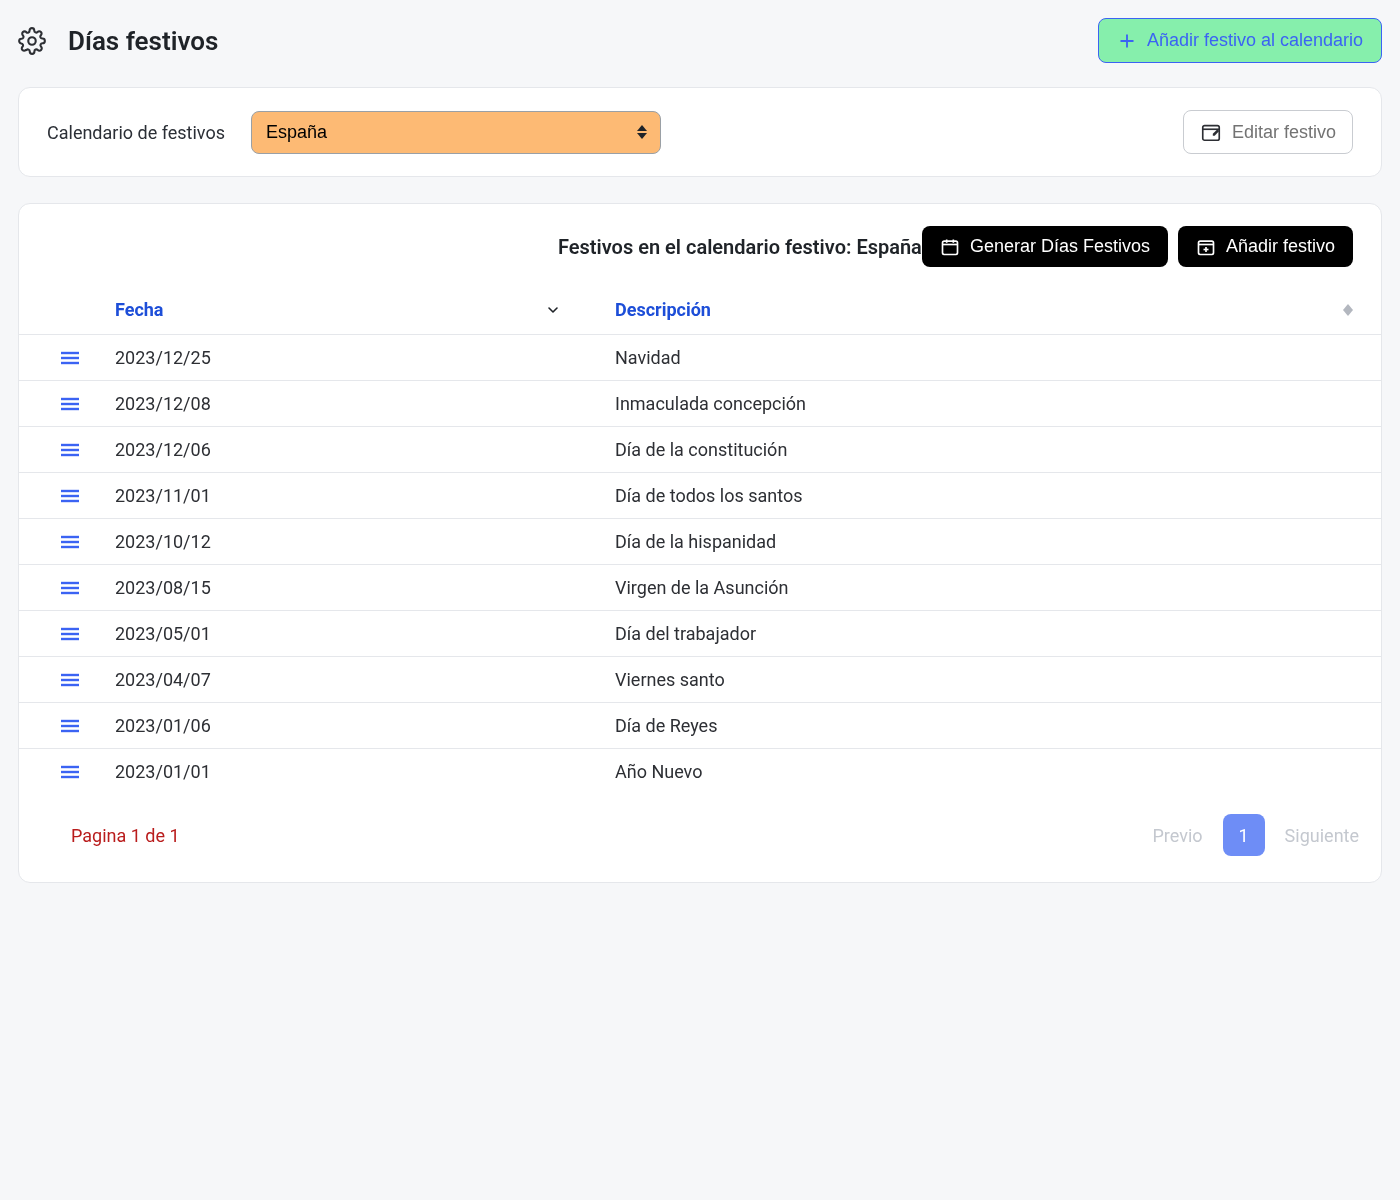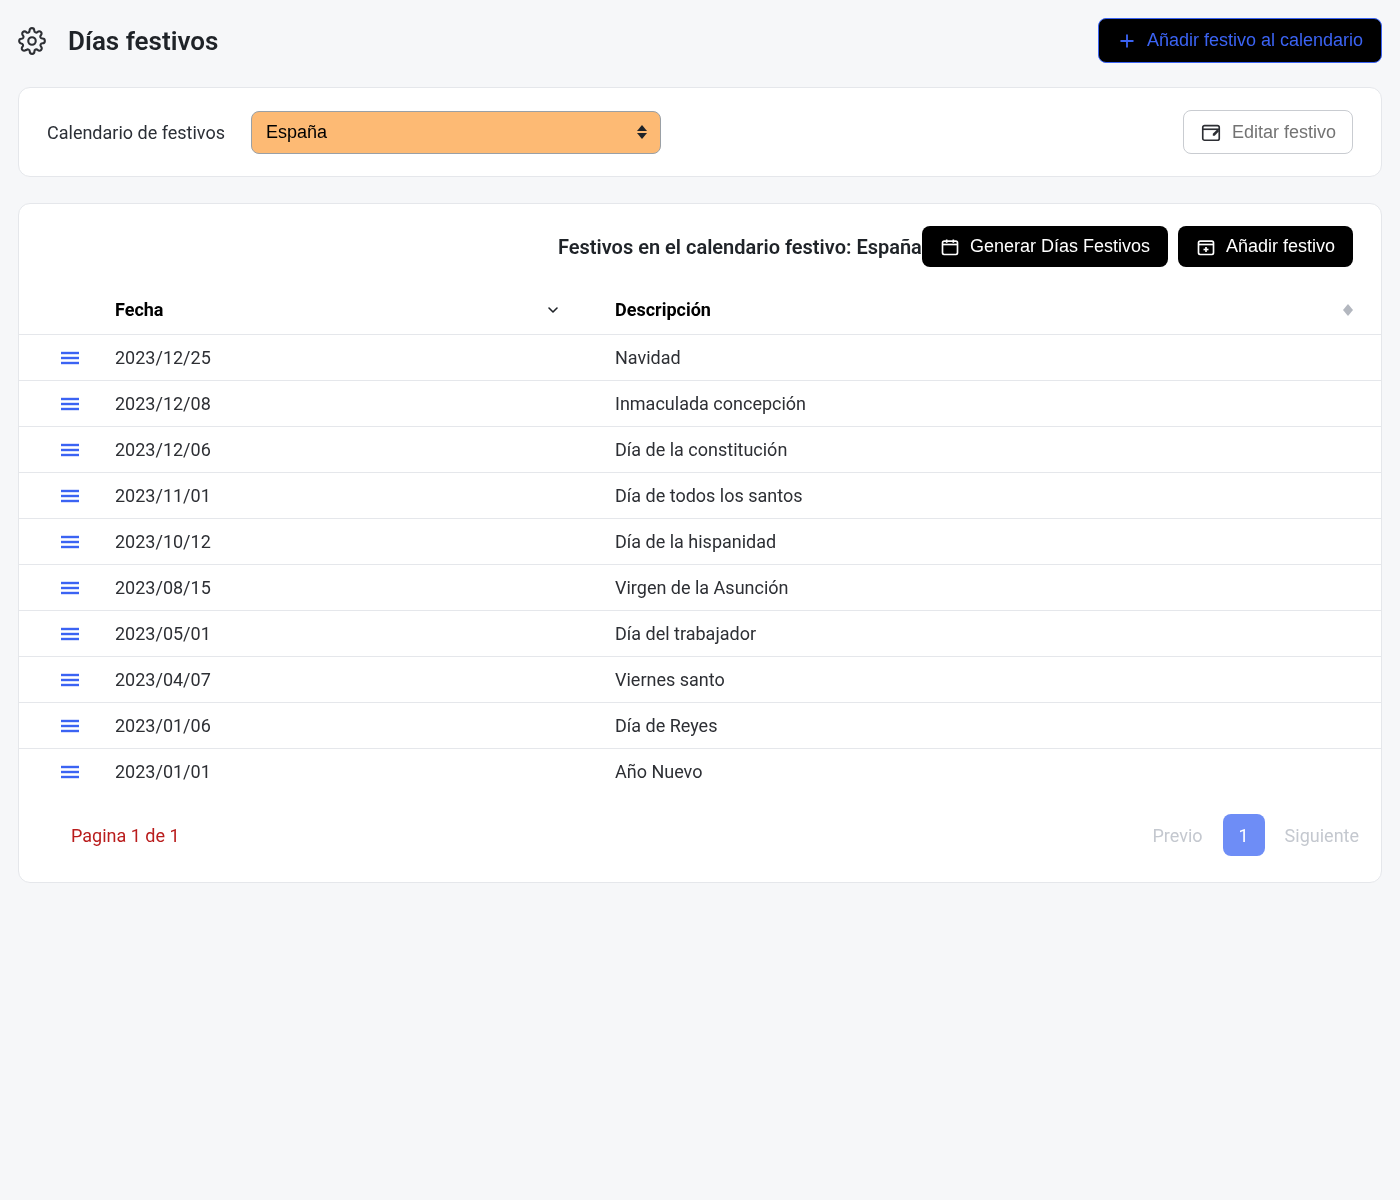--- a/index.html
+++ b/index.html
@@ -23,21 +23,21 @@
     gap: 22px;
   }
   .page-title {
     font-size: 26px;
     font-weight: 600;
   }
   .btn-outline-primary {
     display: inline-flex;
     align-items: center;
     gap: 10px;
-    background: #000000;
+    background: #86efac;
     color: #3b63f3;
     border: 1.5px solid #3b63f3;
     padding: 11px 18px;
     font-size: 18px;
     font-weight: 500;
     border-radius: 8px;
     cursor: pointer;
   }
   .card {
     background: #fff;
@@ -130,21 +130,21 @@
   }
   table {
     width: 100%;
     border-collapse: collapse;
   }
   thead th {
     text-align: left;
     font-size: 18px;
     font-weight: 700;
     padding: 14px 0;
-    color: #000000;
+    color: #1d4ed8;
   }
   .th-drag { width: 96px; }
   .th-fecha { width: 500px; padding-left:0; }
   .th-desc { }
   .th-fecha-inner {
     display: flex;
     align-items: center;
     justify-content: space-between;
     padding-right: 54px;
   }

